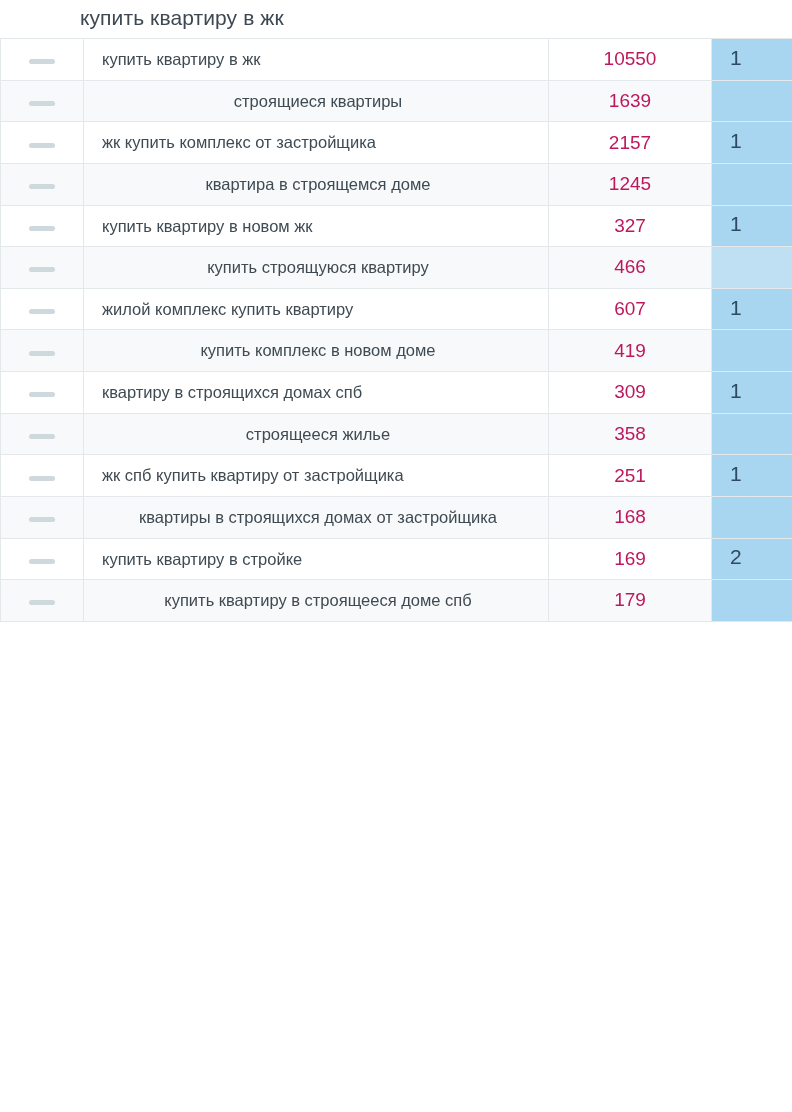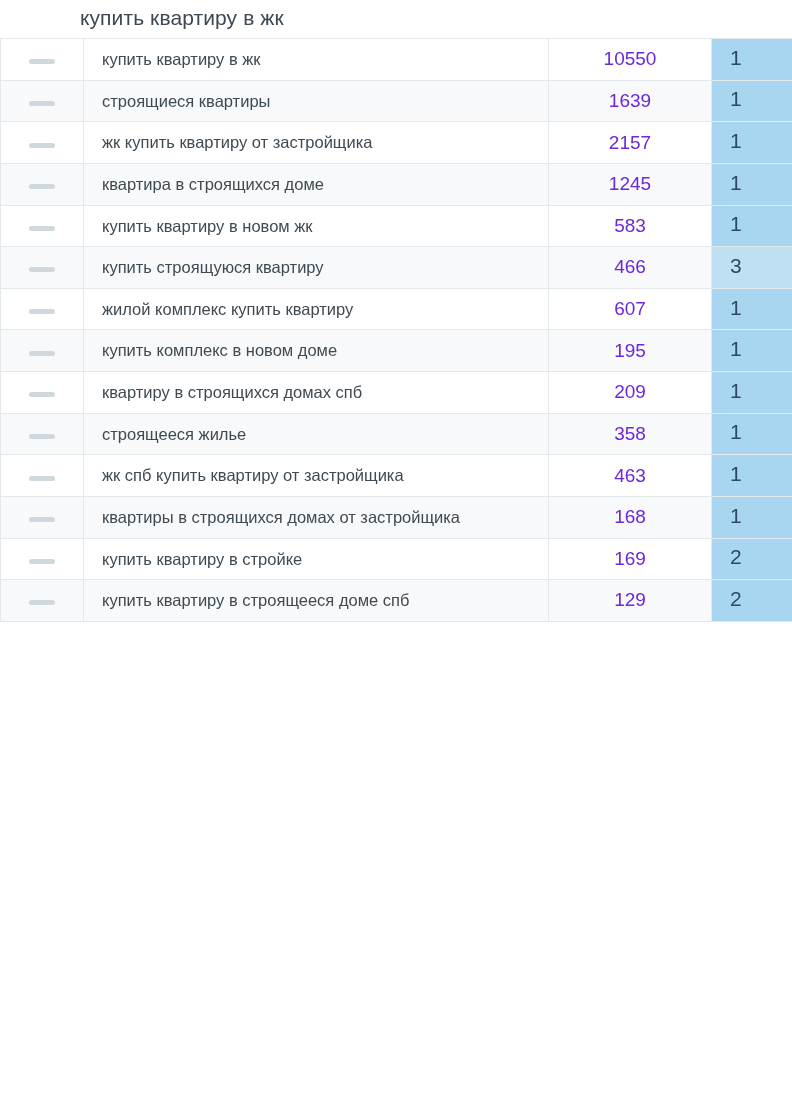--- a/index.html
+++ b/index.html
@@ -32,38 +32,39 @@
     width: 792px;
     table-layout: fixed;
   }
   table.kw-table td {
     border: 1px solid #e3e8ea;
     vertical-align: middle;
     background: #ffffff;
   }
   tr.alt td {
     background: #f7f9fa;
+    text-align: center;
   }
   td.col-check {
     width: 82px;
     text-align: center;
     padding: 0;
   }
   td.col-phrase {
     width: 432px;
     padding: 10px 14px 10px 18px;
     font-size: 16.5px;
     line-height: 1.25;
     color: #3f4a52;
   }
   td.col-count {
     width: 134px;
     text-align: center;
     font-size: 19px;
-    color: #6d28d9;
+    color: #be185d;
     padding: 8px 14px;
   }
   td.col-pos {
     width: 144px;
     padding: 4px 0 4px 18px;
     font-size: 21px;
     color: #2e4a63;
     background: #a8d5ef !important;
     border-left: 1px solid #d8e2e7;
     border-top: 1px solid #bcdcef;
@@ -117,44 +118,44 @@
         <td class="col-count">1639</td>
         <td class="col-pos">
           <span class="pos-val">1</span>
         </td>
       </tr>
 
       <tr>
         <td class="col-check">
           <span class="dash-icon"></span>
         </td>
-        <td class="col-phrase">жк купить квартиру от застройщика</td>
+        <td class="col-phrase">жк купить комплекс от застройщика</td>
         <td class="col-count">2157</td>
         <td class="col-pos">
           <span class="pos-val">1</span>
         </td>
       </tr>
 
       <tr class="alt">
         <td class="col-check">
           <span class="dash-icon"></span>
         </td>
-        <td class="col-phrase">квартира в строящихся доме</td>
+        <td class="col-phrase">квартира в строящемся доме</td>
         <td class="col-count">1245</td>
         <td class="col-pos">
           <span class="pos-val">1</span>
         </td>
       </tr>
 
       <tr>
         <td class="col-check">
           <span class="dash-icon"></span>
         </td>
         <td class="col-phrase">купить квартиру в новом жк</td>
-        <td class="col-count">583</td>
+        <td class="col-count">327</td>
         <td class="col-pos">
           <span class="pos-val">1</span>
         </td>
       </tr>
 
       <tr class="alt">
         <td class="col-check">
           <span class="dash-icon"></span>
         </td>
         <td class="col-phrase">купить строящуюся квартиру</td>
@@ -173,32 +174,32 @@
         <td class="col-pos">
           <span class="pos-val">1</span>
         </td>
       </tr>
 
       <tr class="alt">
         <td class="col-check">
           <span class="dash-icon"></span>
         </td>
         <td class="col-phrase">купить комплекс в новом доме</td>
-        <td class="col-count">195</td>
+        <td class="col-count">419</td>
         <td class="col-pos">
           <span class="pos-val">1</span>
         </td>
       </tr>
 
       <tr>
         <td class="col-check">
           <span class="dash-icon"></span>
         </td>
         <td class="col-phrase">квартиру в строящихся домах спб</td>
-        <td class="col-count">209</td>
+        <td class="col-count">309</td>
         <td class="col-pos">
           <span class="pos-val">1</span>
         </td>
       </tr>
 
       <tr class="alt">
         <td class="col-check">
           <span class="dash-icon"></span>
         </td>
         <td class="col-phrase">строящееся жилье</td>
@@ -206,21 +207,21 @@
         <td class="col-pos">
           <span class="pos-val">1</span>
         </td>
       </tr>
 
       <tr>
         <td class="col-check">
           <span class="dash-icon"></span>
         </td>
         <td class="col-phrase">жк спб купить квартиру от застройщика</td>
-        <td class="col-count">463</td>
+        <td class="col-count">251</td>
         <td class="col-pos">
           <span class="pos-val">1</span>
         </td>
       </tr>
 
       <tr class="alt">
         <td class="col-check">
           <span class="dash-icon"></span>
         </td>
         <td class="col-phrase">квартиры в строящихся домах от застройщика</td>
@@ -239,21 +240,21 @@
         <td class="col-pos">
           <span class="pos-val">2</span>
         </td>
       </tr>
 
       <tr class="alt">
         <td class="col-check">
           <span class="dash-icon"></span>
         </td>
         <td class="col-phrase">купить квартиру в строящееся доме спб</td>
-        <td class="col-count">129</td>
+        <td class="col-count">179</td>
         <td class="col-pos">
           <span class="pos-val">2</span>
         </td>
       </tr>
 
     </tbody>
   </table>
 
 </div>
 

